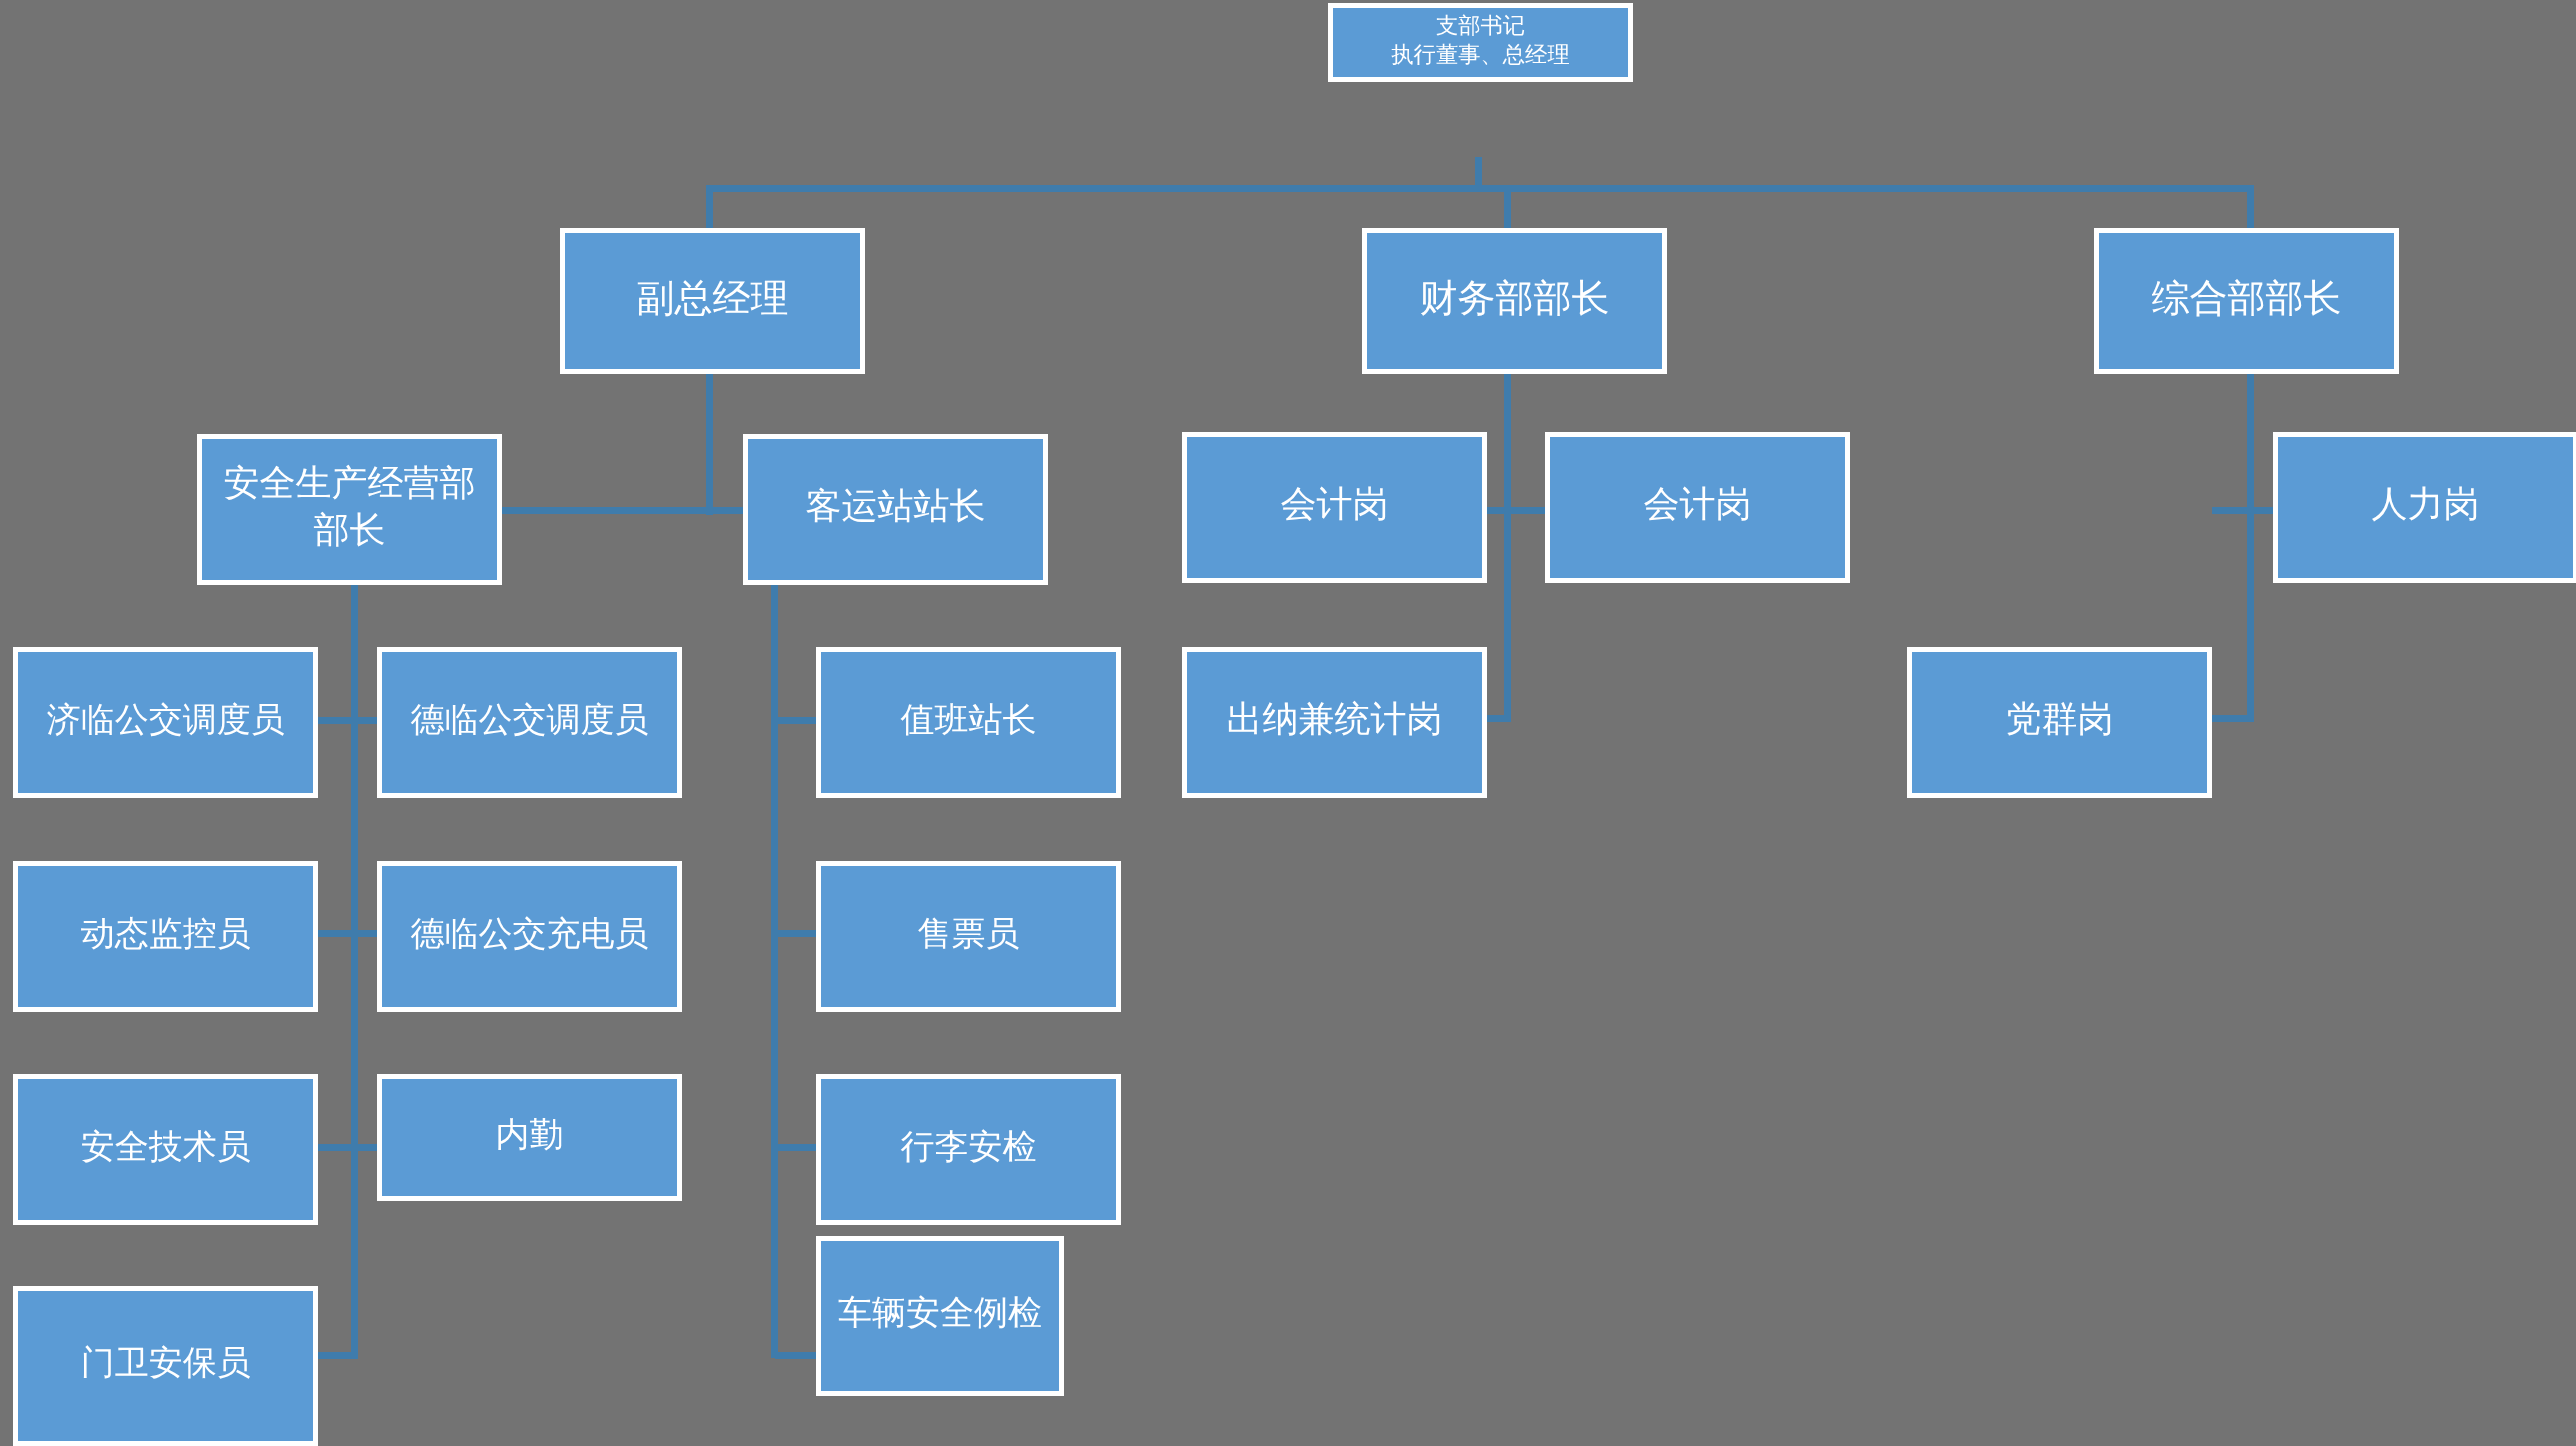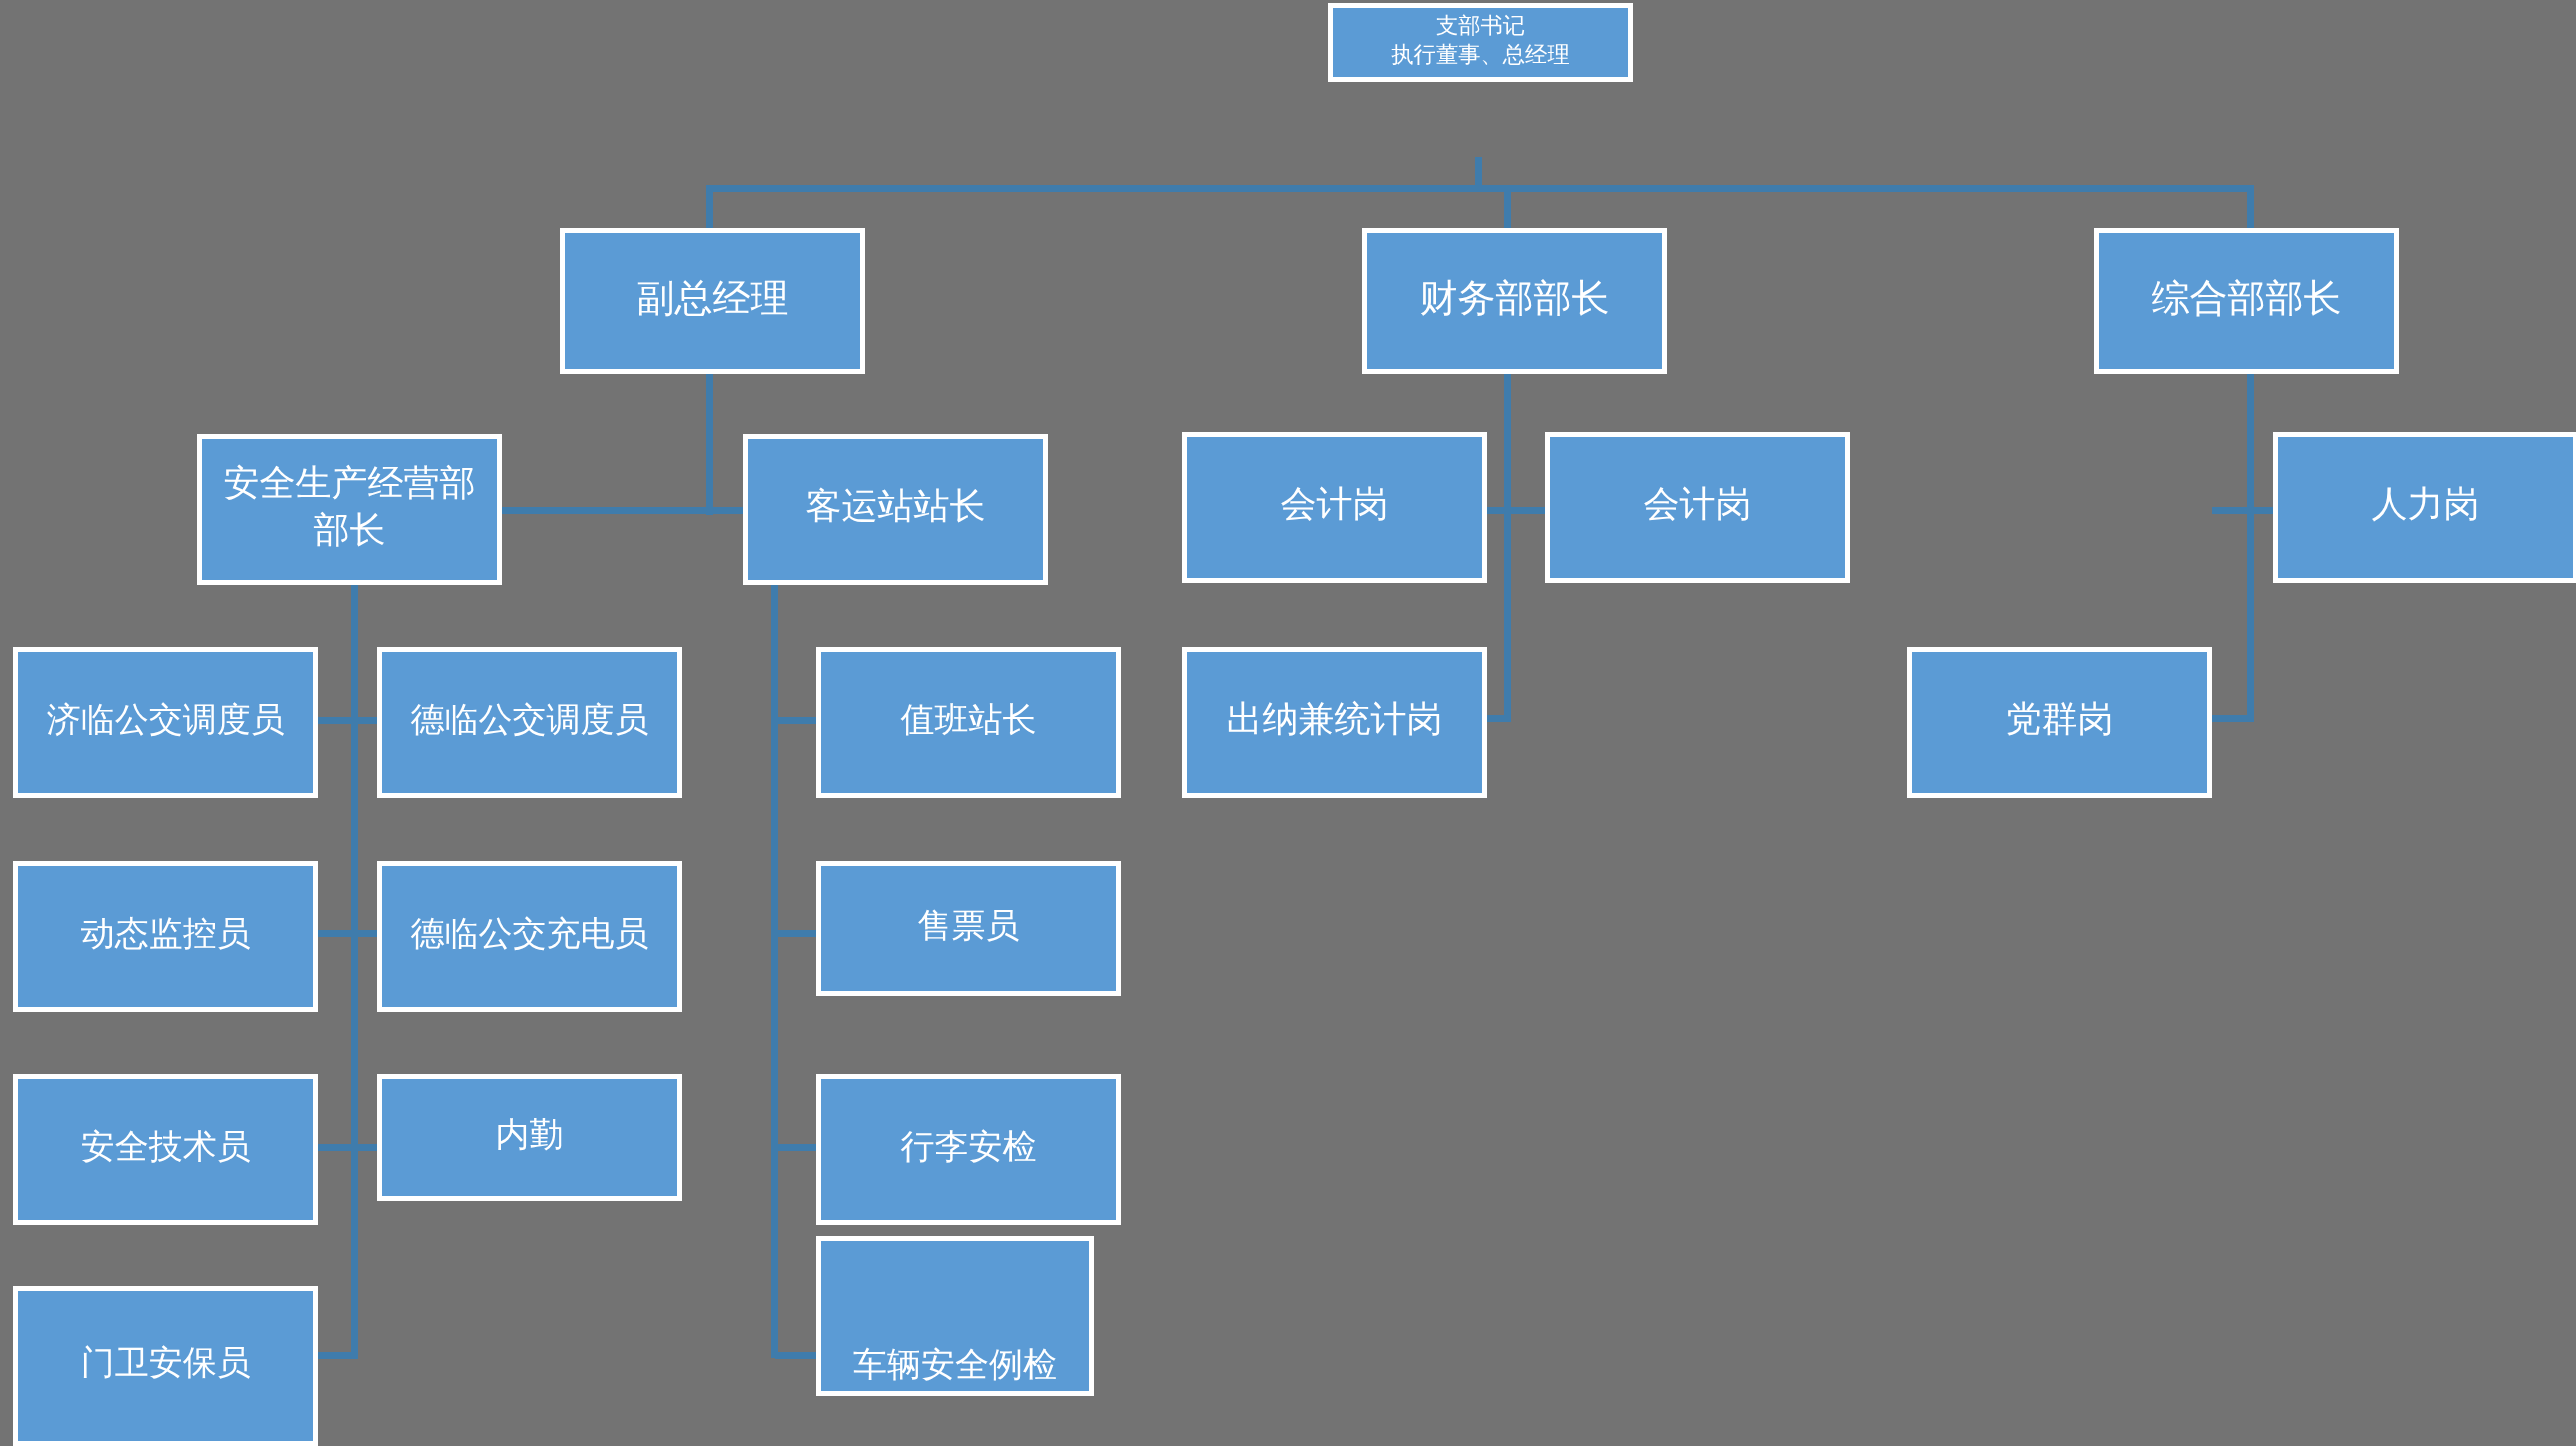--- a/index.html
+++ b/index.html
@@ -152,26 +152,26 @@
   </div>
 
   <div class="node lvl3" style="left:13.2px; top:1286px; width:305px; height:160px;">
     <span>门卫安保员</span>
   </div>
 
   <div class="node lvl3" style="left:816px; top:647px; width:305px; height:151px;">
     <span>值班站长</span>
   </div>
 
-  <div class="node lvl3" style="left:816px; top:861px; width:305px; height:135px;">
+  <div class="node lvl3" style="left:816px; top:861px; width:305px; height:151px;">
     <span>售票员</span>
   </div>
 
   <div class="node lvl3" style="left:816px; top:1074px; width:305px; height:151px;">
     <span>行李安检</span>
   </div>
 
-  <div class="node lvl3" style="left:816px; top:1236px; width:278px; height:160px;align-items:flex-end;">
+  <div class="node lvl3" style="left:816px; top:1236px; width:248px; height:160px;">
     <span>车辆安全例检</span>
   </div>
 
 </div>
 
 
 </body></html>

